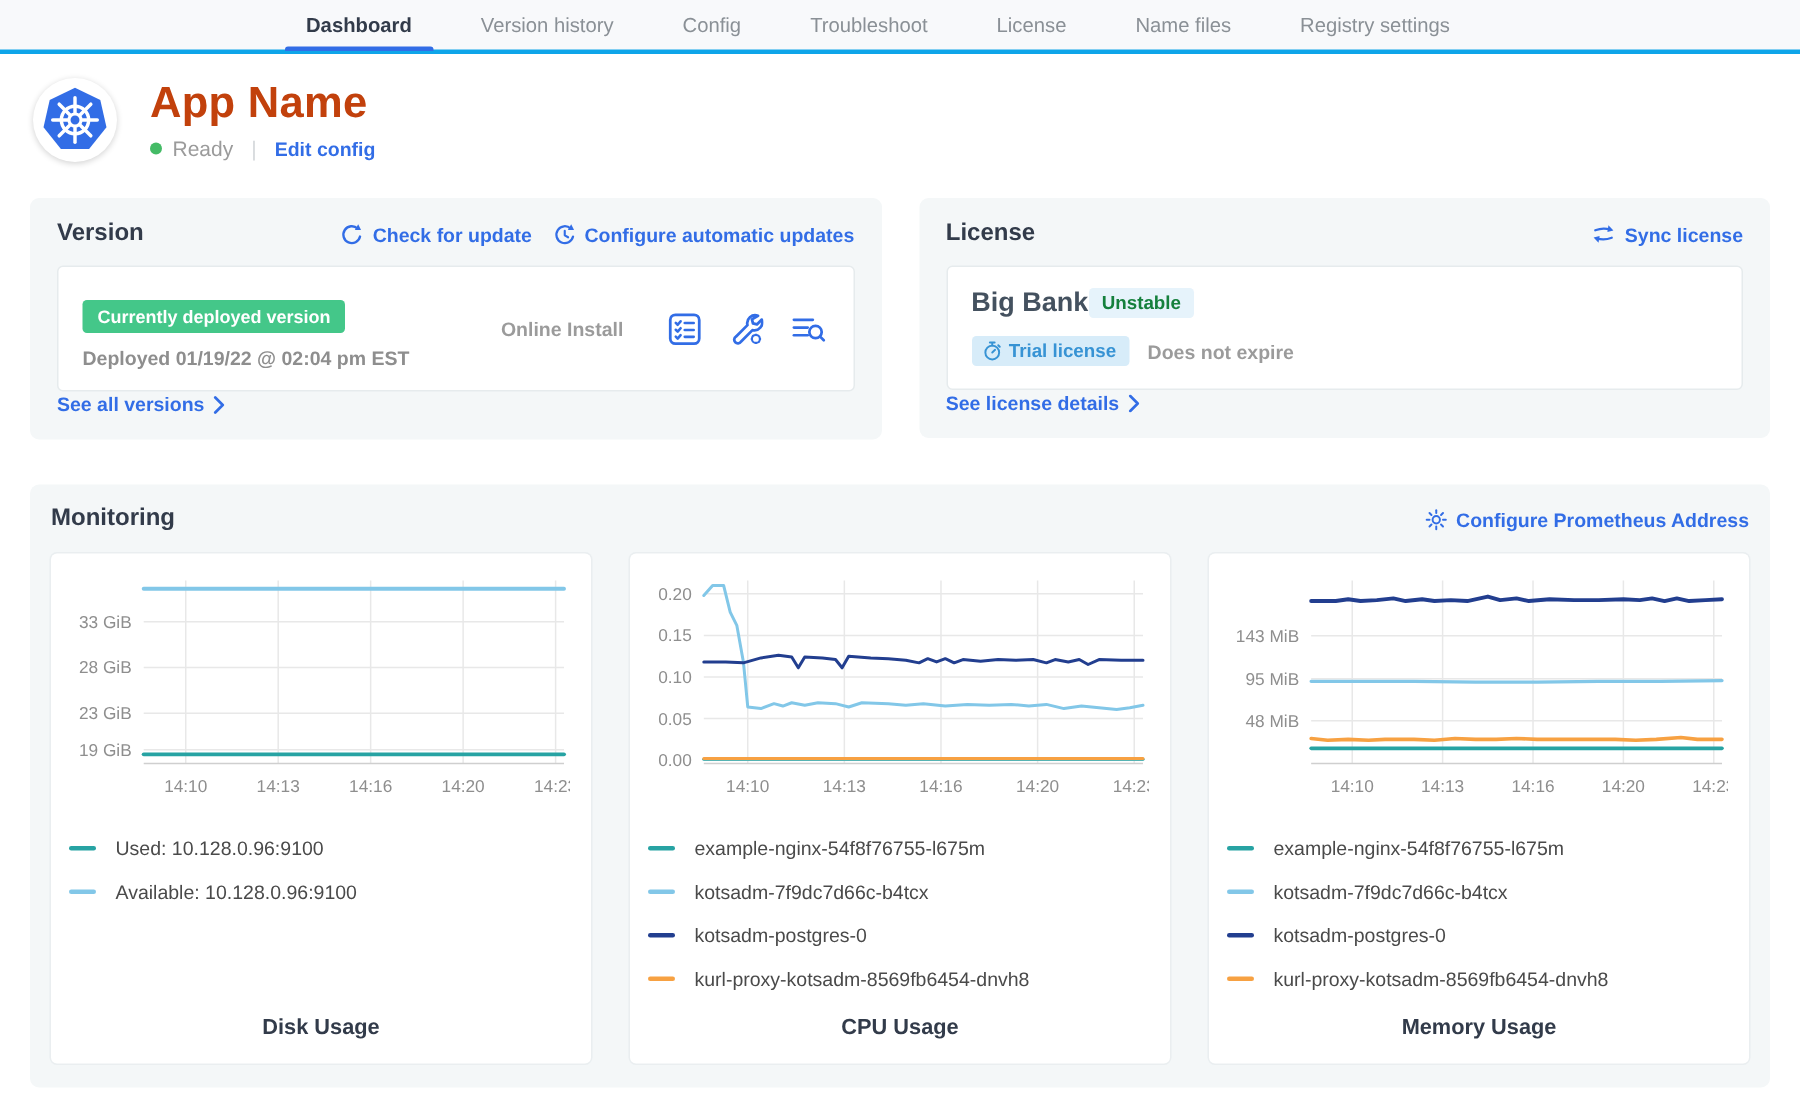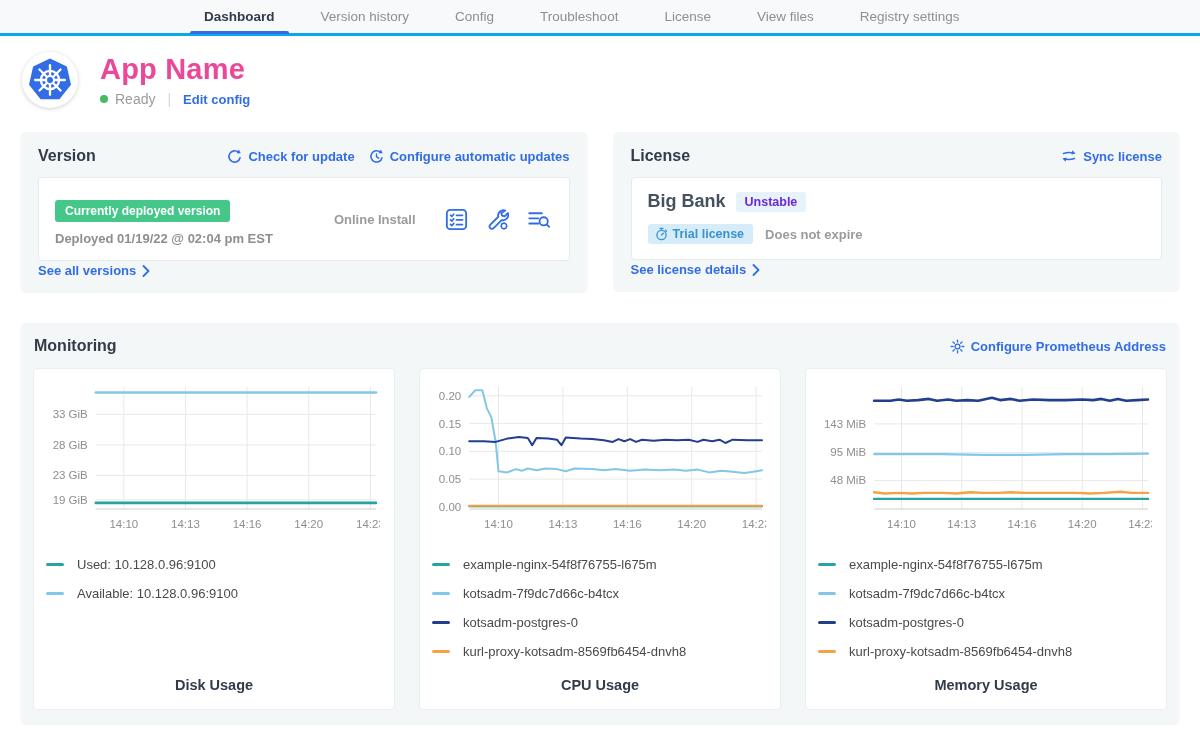--- a/index.html
+++ b/index.html
@@ -13,21 +13,21 @@
     padding:0 14px; margin-right:18px; cursor:pointer; position:relative; }
   .tab.active { color:#323b4a; font-weight:700; }
   .tab.active::after { content:""; position:absolute; left:0; right:0; bottom:-1px;
     height:3px; background:#326de6; border-radius:2px 2px 0 0; }
 
   
   .app-header { display:flex; align-items:center; padding:16px 0 0 22px; }
   .logo-ring { width:56px; height:56px; border-radius:50%; background:#fff;
     box-shadow:0 1px 4px rgba(0,0,0,.18); display:flex; align-items:center; justify-content:center; }
   .app-meta { margin-left:22px; }
-  .app-name { font-size:29px; font-weight:700; color:#ec4899; letter-spacing:.2px; }
+  .app-name { font-size:29px; font-weight:700; color:#c2410c; letter-spacing:.2px; }
   .app-status-row { display:flex; align-items:center; margin-top:5px; font-size:14px; }
   .status-dot { width:8px; height:8px; border-radius:50%; background:#44bb66; margin-right:7px; }
   .status-text { color:#9b9b9b; }
   .vdiv { color:#d5d8db; margin:0 12px; }
   a.blue-link { color:#326de6; font-weight:600; font-size:13px; text-decoration:none;
     display:inline-flex; align-items:center; gap:6px; cursor:pointer; }
 
   
   .cards-row { display:flex; gap:25px; margin:24px 20px 0; }
   .card { background:#f4f7f8; border-radius:6px; padding:15px 18px 14px; flex:1; }
@@ -44,21 +44,21 @@
   .deployed-badge { display:inline-block; margin-top:8px; background:#44c789; color:#fff;
     font-size:12px; font-weight:700; padding:4px 10px; border-radius:3px; }
   .deployed-at { margin-top:9px; font-size:13px; color:#8e8e8e; font-weight:600; }
   .install-type { flex:1; text-align:center; font-size:13px; color:#9b9b9b; font-weight:700; }
   .version-actions { display:flex; gap:18px; align-items:center; }
   .see-link { }
 
   .license-panel { padding:13px 16px 15px; }
   .license-line1 { display:flex; align-items:center; }
   .license-customer { font-size:18px; font-weight:700; color:#44515f; }
-  .channel-badge { margin-left:10px; background:#e6f3fb; color:#6d28d9; font-size:12.5px;
+  .channel-badge { background:#e6f3fb; color:#15803d; font-size:12.5px;
     font-weight:600; padding:3px 9px; border-radius:3px; }
   .license-line2 { display:flex; align-items:center; margin-top:12px; }
   .trial-badge { background:#d7ecf9; color:#3793d4; font-size:12.5px; font-weight:700;
     padding:3px 9px 3px 7px; border-radius:3px; display:inline-flex; align-items:center; gap:5px; }
   .expiry { margin-left:12px; font-size:13px; color:#9b9b9b; font-weight:600; }
 
   
   .monitoring { margin:30px 20px 8px; background:#f4f7f8; border-radius:6px; padding:14px 14px 16px; }
   .charts-row { display:flex; gap:26px; margin-top:14px; }
   .chart-panel { flex:1; background:#fff; border-radius:4px; height:340px; padding:12px 12px 10px;
@@ -74,21 +74,21 @@
 </style>
 </head>
 <body>
 
 <nav class="navbar" id="navbar">
     <div class="tab active">Dashboard</div>
     <div class="tab">Version history</div>
     <div class="tab">Config</div>
     <div class="tab">Troubleshoot</div>
     <div class="tab">License</div>
-    <div class="tab">View files</div>
+    <div class="tab">Name files</div>
     <div class="tab">Registry settings</div>
   </nav>
 
 <header class="app-header">
   <div class="logo-ring">
     <svg width="46" height="46" viewBox="0 0 48 48">
       <polygon points="24,1.5 41.6,10 45.9,29 33.8,44.2 14.2,44.2 2.1,29 6.4,10" fill="#326de6"></polygon>
       <g stroke="#fff" stroke-width="2.4" stroke-linecap="round">
         <circle cx="24" cy="24" r="9.5" fill="none"></circle>
         <line x1="24" y1="24" x2="24" y2="8.5"></line>

